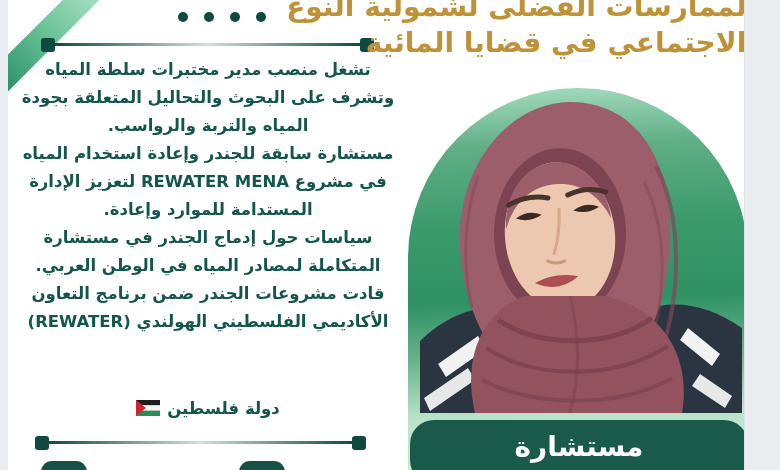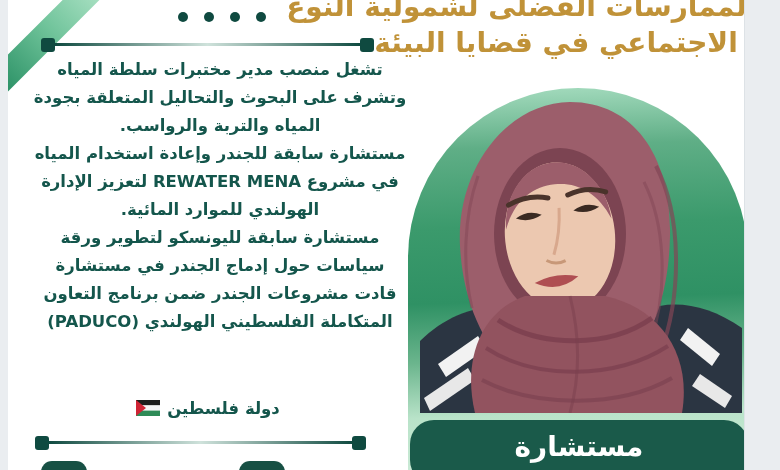--- a/index.html
+++ b/index.html
@@ -46,21 +46,21 @@
     position:absolute;left:348px;top:-11px;width:400px;
     direction:rtl;text-align:center;
     color:var(--c-gold,#C09238);
     font-size:28px;font-weight:bold;line-height:36px;
     text-shadow:0 1px 0 rgba(255,255,255,.4);
     white-space:nowrap;
   }
 
   
   .bio{
-    position:absolute;left:16px;top:56px;width:392px;
+    position:absolute;left:4px;top:56px;width:392px;
     direction:rtl;text-align:center;
     color:var(--c-teal,#14564C);
     font-size:16.5px;font-weight:bold;line-height:28px;
   }
   .bio-line{white-space:nowrap;}
 
   .country-row{
     position:absolute;left:4px;top:394px;width:392px;height:28px;
     direction:rtl;display:flex;align-items:center;justify-content:center;gap:7px;
     color:var(--c-teal,#14564C);font-size:16.5px;font-weight:bold;text-align:center;
@@ -109,34 +109,34 @@
     </div>
 
     <div class="divider top">
       <span class="cap l"></span>
       <span class="line"></span>
       <span class="cap r"></span>
     </div>
 
     <div class="headline">
       <div>الممارسات الفضلى لشمولية النوع</div>
-      <div>الاجتماعي في قضايا البيئة</div>
+      <div>الاجتماعي في قضايا المائية</div>
     </div>
 
     <div class="bio" dir="rtl">
         <div class="bio-line">تشغل منصب مدير مختبرات سلطة المياه</div>
         <div class="bio-line">وتشرف على البحوث والتحاليل المتعلقة بجودة</div>
         <div class="bio-line">المياه والتربة والرواسب.</div>
         <div class="bio-line">مستشارة سابقة للجندر وإعادة استخدام المياه</div>
         <div class="bio-line">في مشروع REWATER MENA لتعزيز الإدارة</div>
-        <div class="bio-line">الهولندي للموارد المائية.</div>
-        <div class="bio-line">مستشارة سابقة لليونسكو لتطوير ورقة</div>
+        <div class="bio-line">المستدامة للموارد وإعادة.</div>
         <div class="bio-line">سياسات حول إدماج الجندر في مستشارة</div>
+        <div class="bio-line">المتكاملة لمصادر المياه في الوطن العربي.</div>
         <div class="bio-line">قادت مشروعات الجندر ضمن برنامج التعاون</div>
-        <div class="bio-line">المتكاملة الفلسطيني الهولندي (PADUCO)</div>
+        <div class="bio-line">الأكاديمي الفلسطيني الهولندي (REWATER)</div>
       </div>
 
     <div class="country-row">
       <span>دولة فلسطين</span>
       <svg class="flag" width="24" height="16" viewBox="0 0 24 16">
         <rect x="0" y="0" width="24" height="5.4" fill="#1d1d1b"></rect>
         <rect x="0" y="5.4" width="24" height="5.2" fill="#f5f5f5"></rect>
         <rect x="0" y="10.6" width="24" height="5.4" fill="#2e8b57"></rect>
         <path d="M0,0 L10,8 L0,16 Z" fill="#cf2434"></path>
       </svg>

